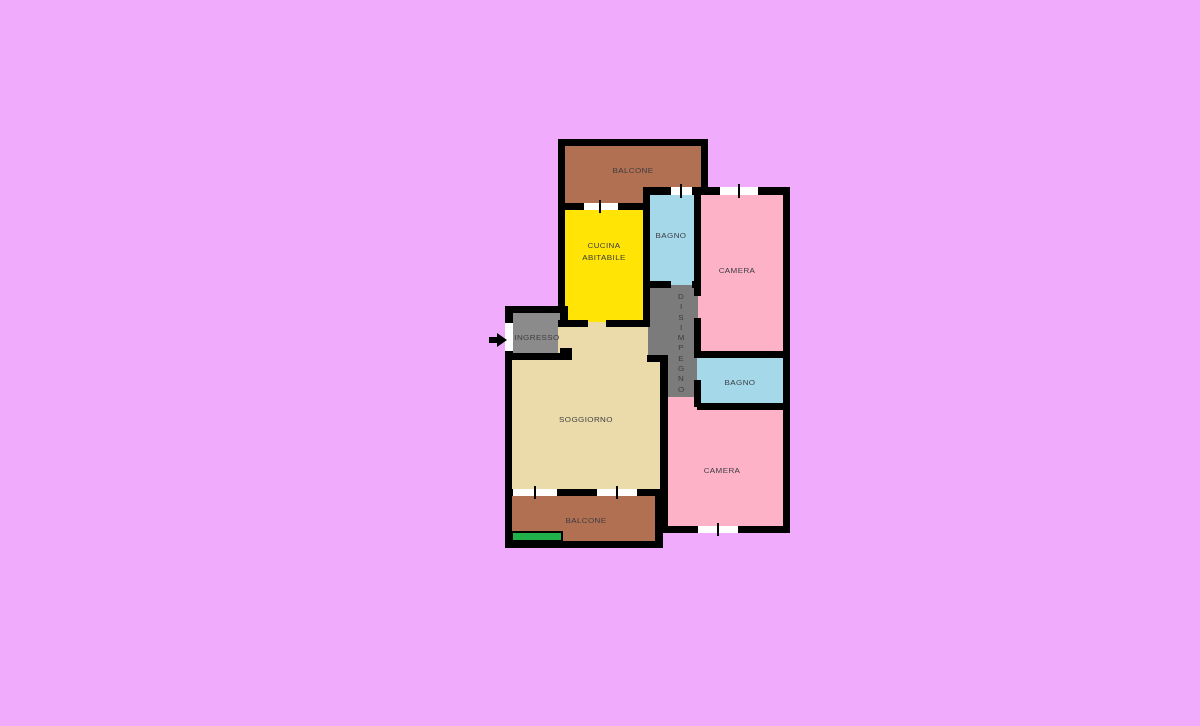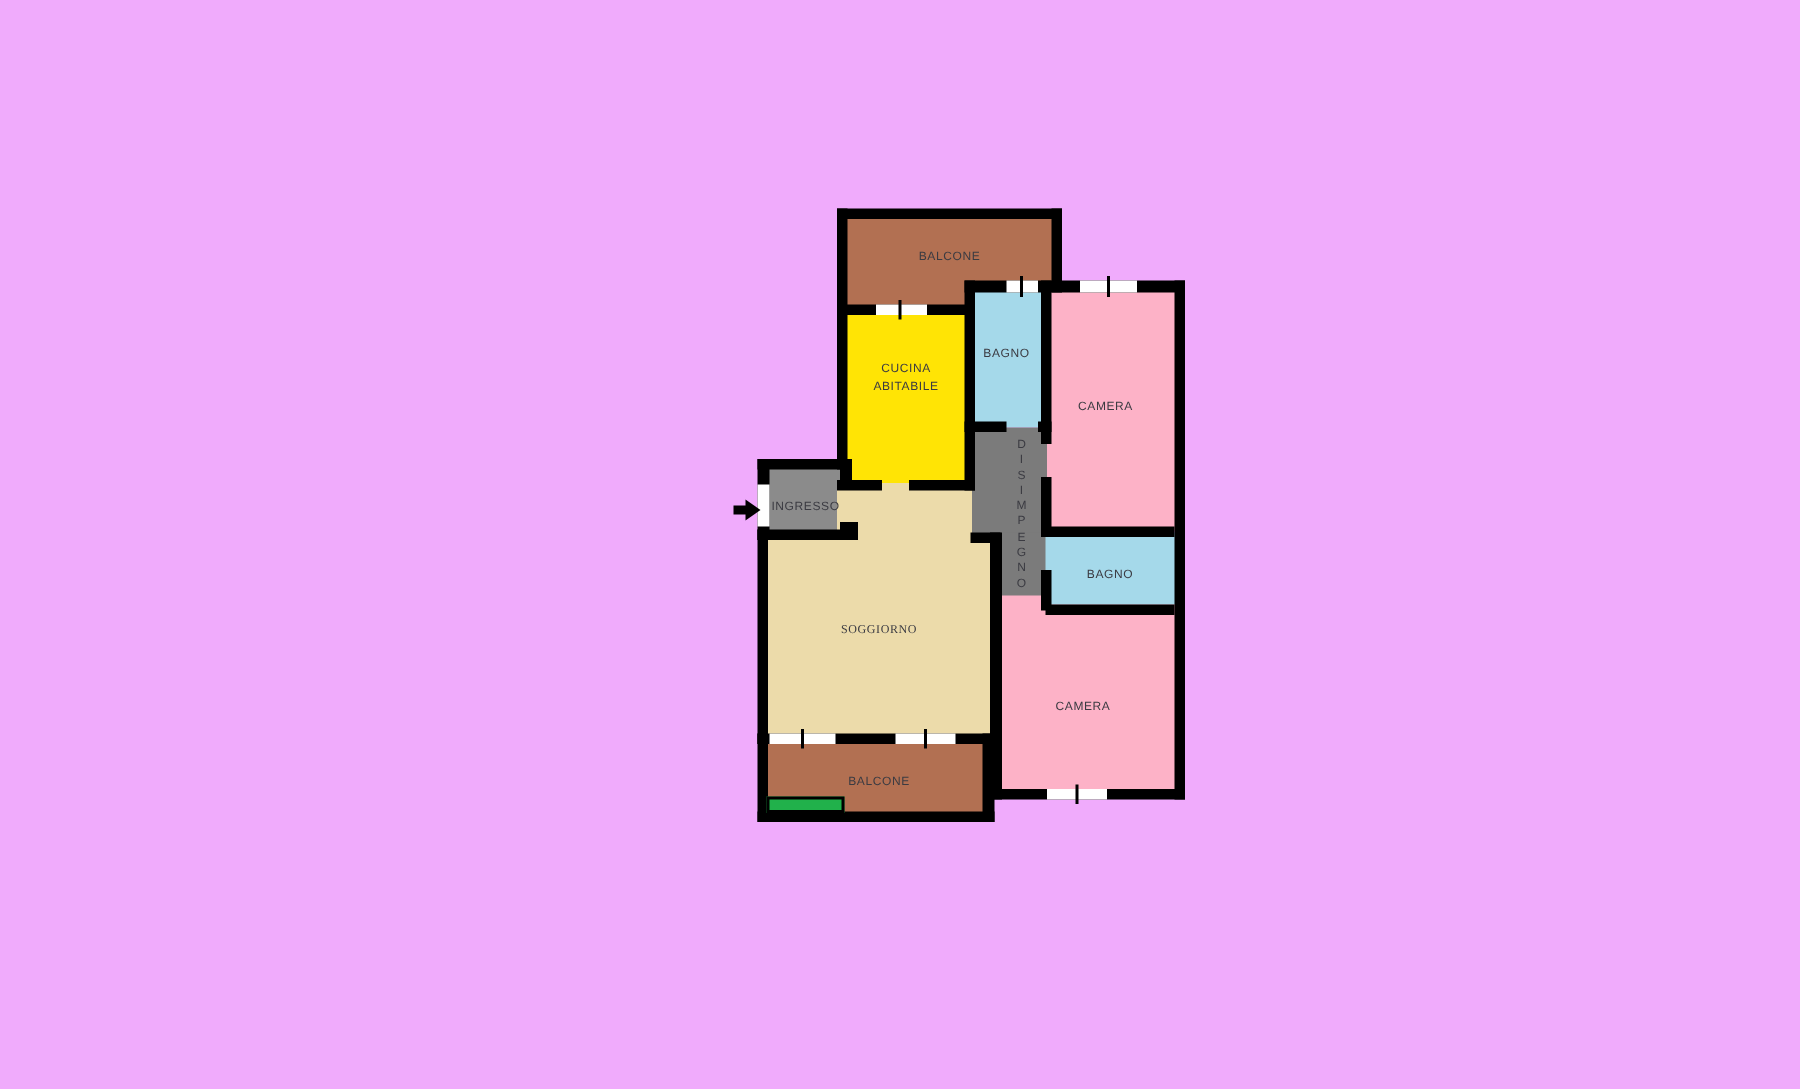--- a/index.html
+++ b/index.html
@@ -77,21 +77,21 @@
     <div class="win" style="left: 597px; top: 489px; width: 40px; height: 7px;"></div>
     <div class="tick" style="left: 616px; top: 486px; width: 2px; height: 13px;"></div>
     <div class="win" style="left: 505px; top: 323px; width: 8px; height: 28px;"></div>
     <div class="green-mat" style="left: 511px; top: 531px; width: 52px; height: 11px; background: rgb(33, 177, 75);"></div>
     <div class="room-label" style="left: 633px; top: 171px;">BALCONE</div>
     <div class="room-label" style="left: 604px; top: 252px;">CUCINA
 ABITABILE</div>
     <div class="room-label" style="left: 671px; top: 236px;">BAGNO</div>
     <div class="room-label" style="left: 737px; top: 271px;">CAMERA</div>
     <div class="room-label" style="left: 537px; top: 338px;">INGRESSO</div>
-    <div class="room-label" style="left: 586px; top: 420px; font-family: Liberation Serif, serif;">SOGGIORNO</div>
+    <div class="room-label" style="left: 586px; top: 420px;">SOGGIORNO</div>
     <div class="room-label vertical" style="left: 681px; top: 343px;">D
 I
 S
 I
 M
 P
 E
 G
 N
 O</div>

